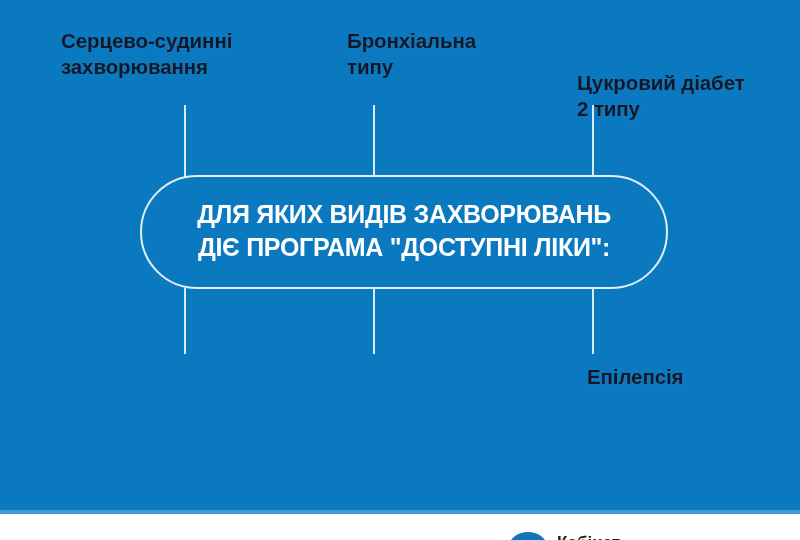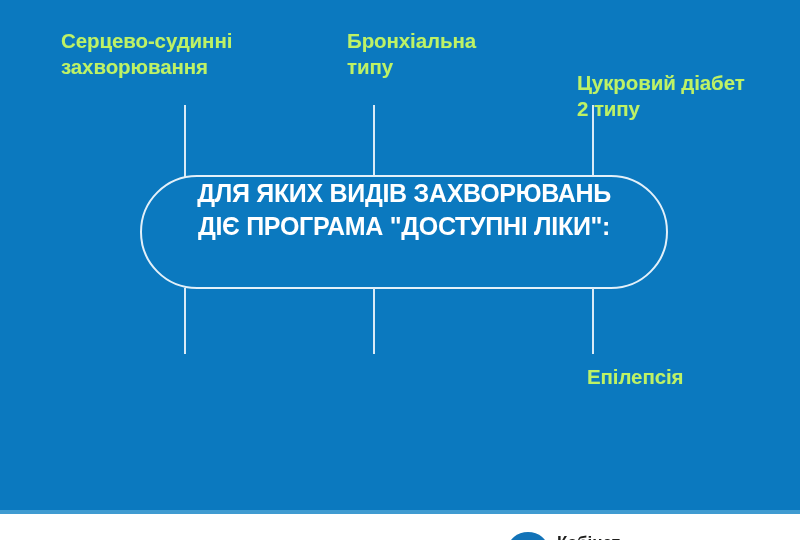--- a/index.html
+++ b/index.html
@@ -19,21 +19,21 @@
     position: relative;
     width: 800px;
     height: 540px;
     background: #0b79bf;
     overflow: hidden;
   }
 
   
   .node-label {
     position: absolute;
-    color: #bef264;
+    color: #0f172a;
     font-weight: bold;
     font-size: 20.5px;
     line-height: 26px;
     letter-spacing: -0.1px;
     white-space: pre-line;
     text-shadow: 0 0 1px rgba(255,255,255,0.15);
   }
 
   .node-top-1 { left: 61px;  top: 28px;  width: 240px; }
   .node-top-2 { left: 347px; top: 28px;  width: 200px; }
@@ -61,20 +61,21 @@
   #central-box {
     position: absolute;
     left: 140px;
     top: 175px;
     width: 528px;
     height: 114px;
     box-sizing: border-box;
     border: 2px solid #e3f0f9;
     border-radius: 57px;
     display: flex;
+    align-items: center;
     justify-content: center;
   }
 
   #central-box-title {
     color: #ffffff;
     font-weight: bold;
     font-size: 25px;
     line-height: 33px;
     letter-spacing: -0.3px;
     text-align: center;

